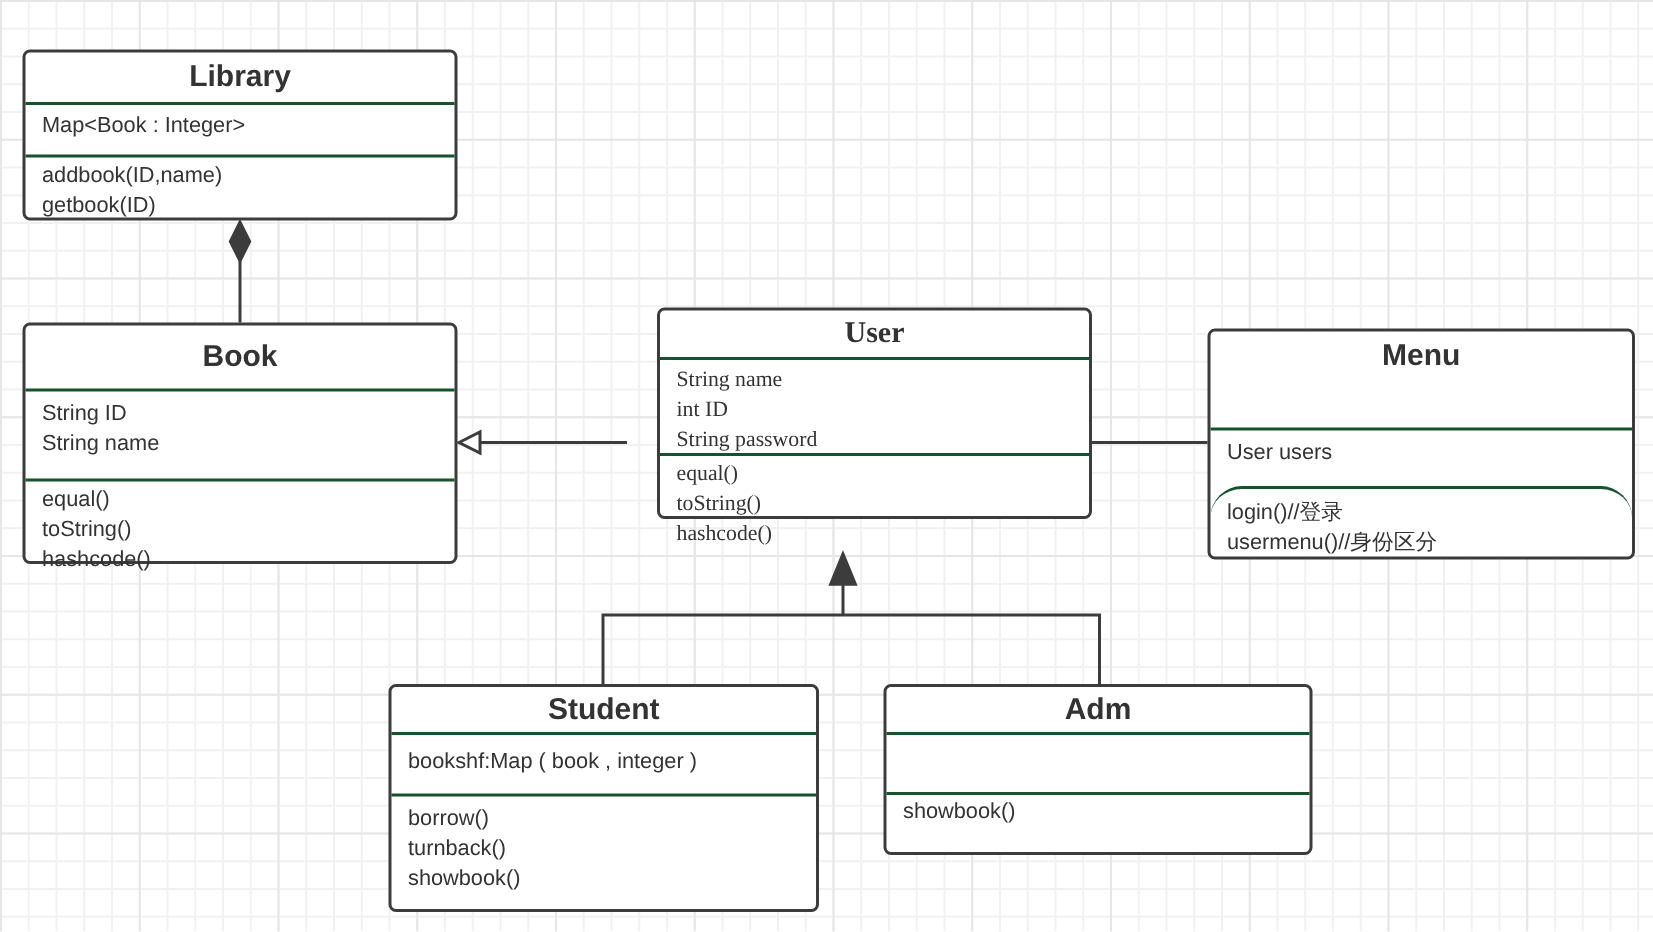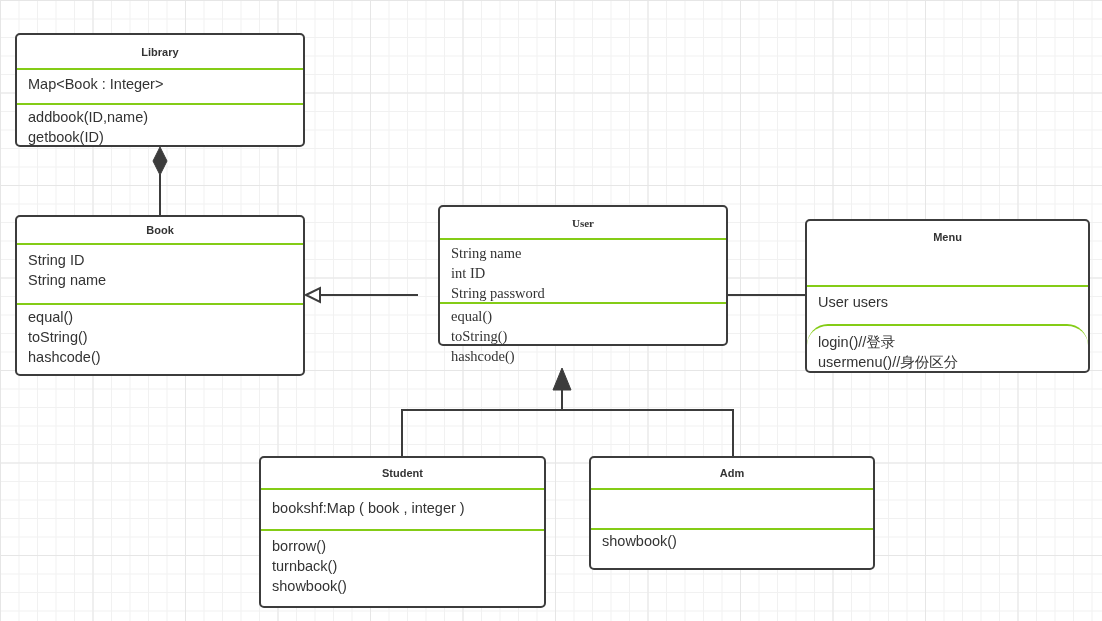--- a/index.html
+++ b/index.html
@@ -16,35 +16,35 @@
       linear-gradient(90deg, #e6e6e6 1px, transparent 1px),
       linear-gradient(#f1f1f1 1px, transparent 1px),
       linear-gradient(90deg, #f1f1f1 1px, transparent 1px);
     background-size:92.5px 92.5px,92.5px 92.5px,18.5px 18.5px,18.5px 18.5px;
   }
   .uml-class{
     position:absolute;background:#ffffff;border:2px solid #3c3c3c;
     border-radius:5px;box-sizing:border-box;z-index:2;
   }
   .cls-title{
-    font-weight:bold;font-size:11px;display:flex;align-items:center;justify-content:center;
+    font-weight:bold;font-size:20px;display:flex;align-items:center;justify-content:center;
   }
   .cls-sec{
-    border-top:2px solid #84cc16;box-sizing:border-box;
+    border-top:2px solid #14532d;box-sizing:border-box;
     padding:4px 6px 0 11px;font-size:14.5px;line-height:20px;
     overflow:hidden;white-space:nowrap;
   }
   
   #cls-library{left:15px;top:33px;width:290px;height:114px;}
   #cls-library .cls-title{height:33px;}
   #cls-library .cls-attrs{height:35px;}
   #cls-library .cls-methods{height:42px;padding-top:2px;}
   
   #cls-book{left:15px;top:215px;width:290px;height:161px;}
-  #cls-book .cls-title{height:26px;text-align:center;}
+  #cls-book .cls-title{height:42px;text-align:center;}
   #cls-book .cls-attrs{height:60px;padding-top:5px;}
   #cls-book .cls-methods{height:62px;padding-top:2px;}
   
   #cls-user{left:438px;top:205px;width:290px;height:141px;font-family:Liberation Serif, serif;}
   #cls-user .cls-title{height:31px;}
   #cls-user .cls-attrs{height:64px;padding-top:3px;}
   #cls-user .cls-methods{height:64px;padding-top:2px;}
   
   #cls-menu{left:805px;top:219px;width:285px;height:154px;}
   #cls-menu .cls-title{height:32px;}

